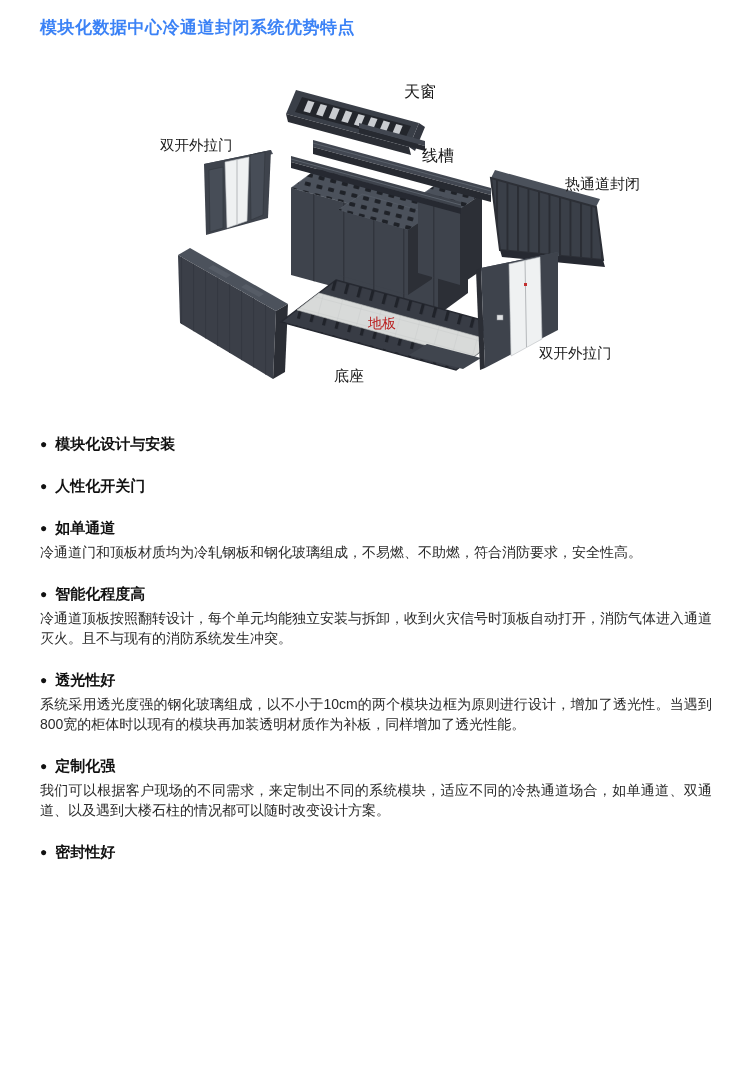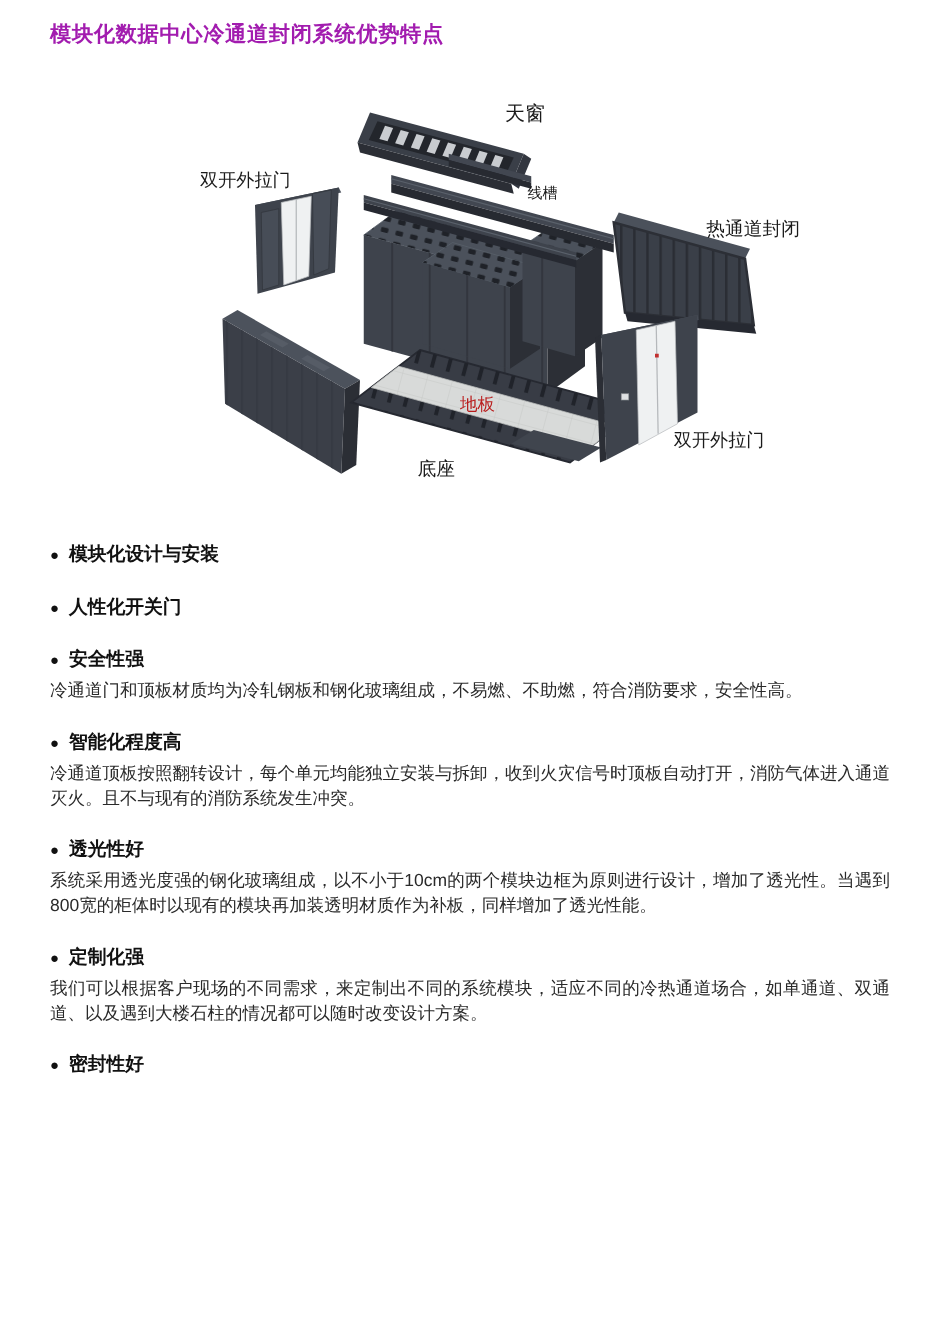--- a/index.html
+++ b/index.html
@@ -1,25 +1,25 @@
 <!DOCTYPE html>
 <html><head>
 <meta charset="utf-8">
 <style>
   html,body{margin:0;padding:0;background:#ffffff;}
   .page{position:relative;width:750px;height:1071px;background:#ffffff;overflow:hidden;
         font-family:"Liberation Sans","DejaVu Sans",sans-serif;}
   .doc-title{position:absolute;left:40px;top:16px;font-size:17px;font-weight:bold;
-             color:#a21caf;letter-spacing:0.5px;white-space:nowrap;}
+             color:#3b82f6;letter-spacing:0.5px;white-space:nowrap;}
   .diagram{position:absolute;left:13px;top:60px;width:750px;height:348px;}
   .diagram svg{position:absolute;left:0;top:0;}
   .dlabel{position:absolute;color:#1a1a1a;font-weight:500;white-space:nowrap;line-height:1;}
   .dl-skylight{left:391px;top:24px;font-size:16px;}
   .dl-ldoor{left:147px;top:78px;font-size:14.5px;}
-  .dl-trough{left:409px;top:88px;font-size:12px;}
+  .dl-trough{left:409px;top:88px;font-size:16px;}
   .dl-hot{left:552px;top:116px;font-size:15px;}
   .dl-floor{left:355px;top:256px;font-size:14px;color:#b91c1c;}
   .dl-base{left:321px;top:308px;font-size:15px;}
   .dl-rdoor{left:526px;top:286px;font-size:14.5px;}
   .sections{position:absolute;left:40px;top:434px;width:672px;}
   .sec{margin:0 0 22px 0;}
   .sec-h{font-size:15px;font-weight:bold;color:#111;line-height:20px;margin-bottom:4px;
          display:flex;align-items:center;}
   .bullet{font-size:12px;margin-right:8px;color:#111;}
   .sec-b{font-size:14px;color:#2a2a2a;line-height:20px;text-align:justify;
@@ -171,21 +171,21 @@
     <div class="sec">
       <div class="sec-h">
           <span class="bullet">●</span>
           <span>人性化开关门</span>
         </div>
     </div>
 
     <div class="sec">
       <div class="sec-h">
           <span class="bullet">●</span>
-          <span>安全性强</span>
+          <span>如单通道</span>
         </div>
       <p class="sec-b">冷通道门和顶板材质均为冷轧钢板和钢化玻璃组成，不易燃、不助燃，符合消防要求，安全性高。</p>
     </div>
 
     <div class="sec">
       <div class="sec-h">
           <span class="bullet">●</span>
           <span>智能化程度高</span>
         </div>
       <p class="sec-b">冷通道顶板按照翻转设计，每个单元均能独立安装与拆卸，收到火灾信号时顶板自动打开，消防气体进入通道灭火。且不与现有的消防系统发生冲突。</p>

